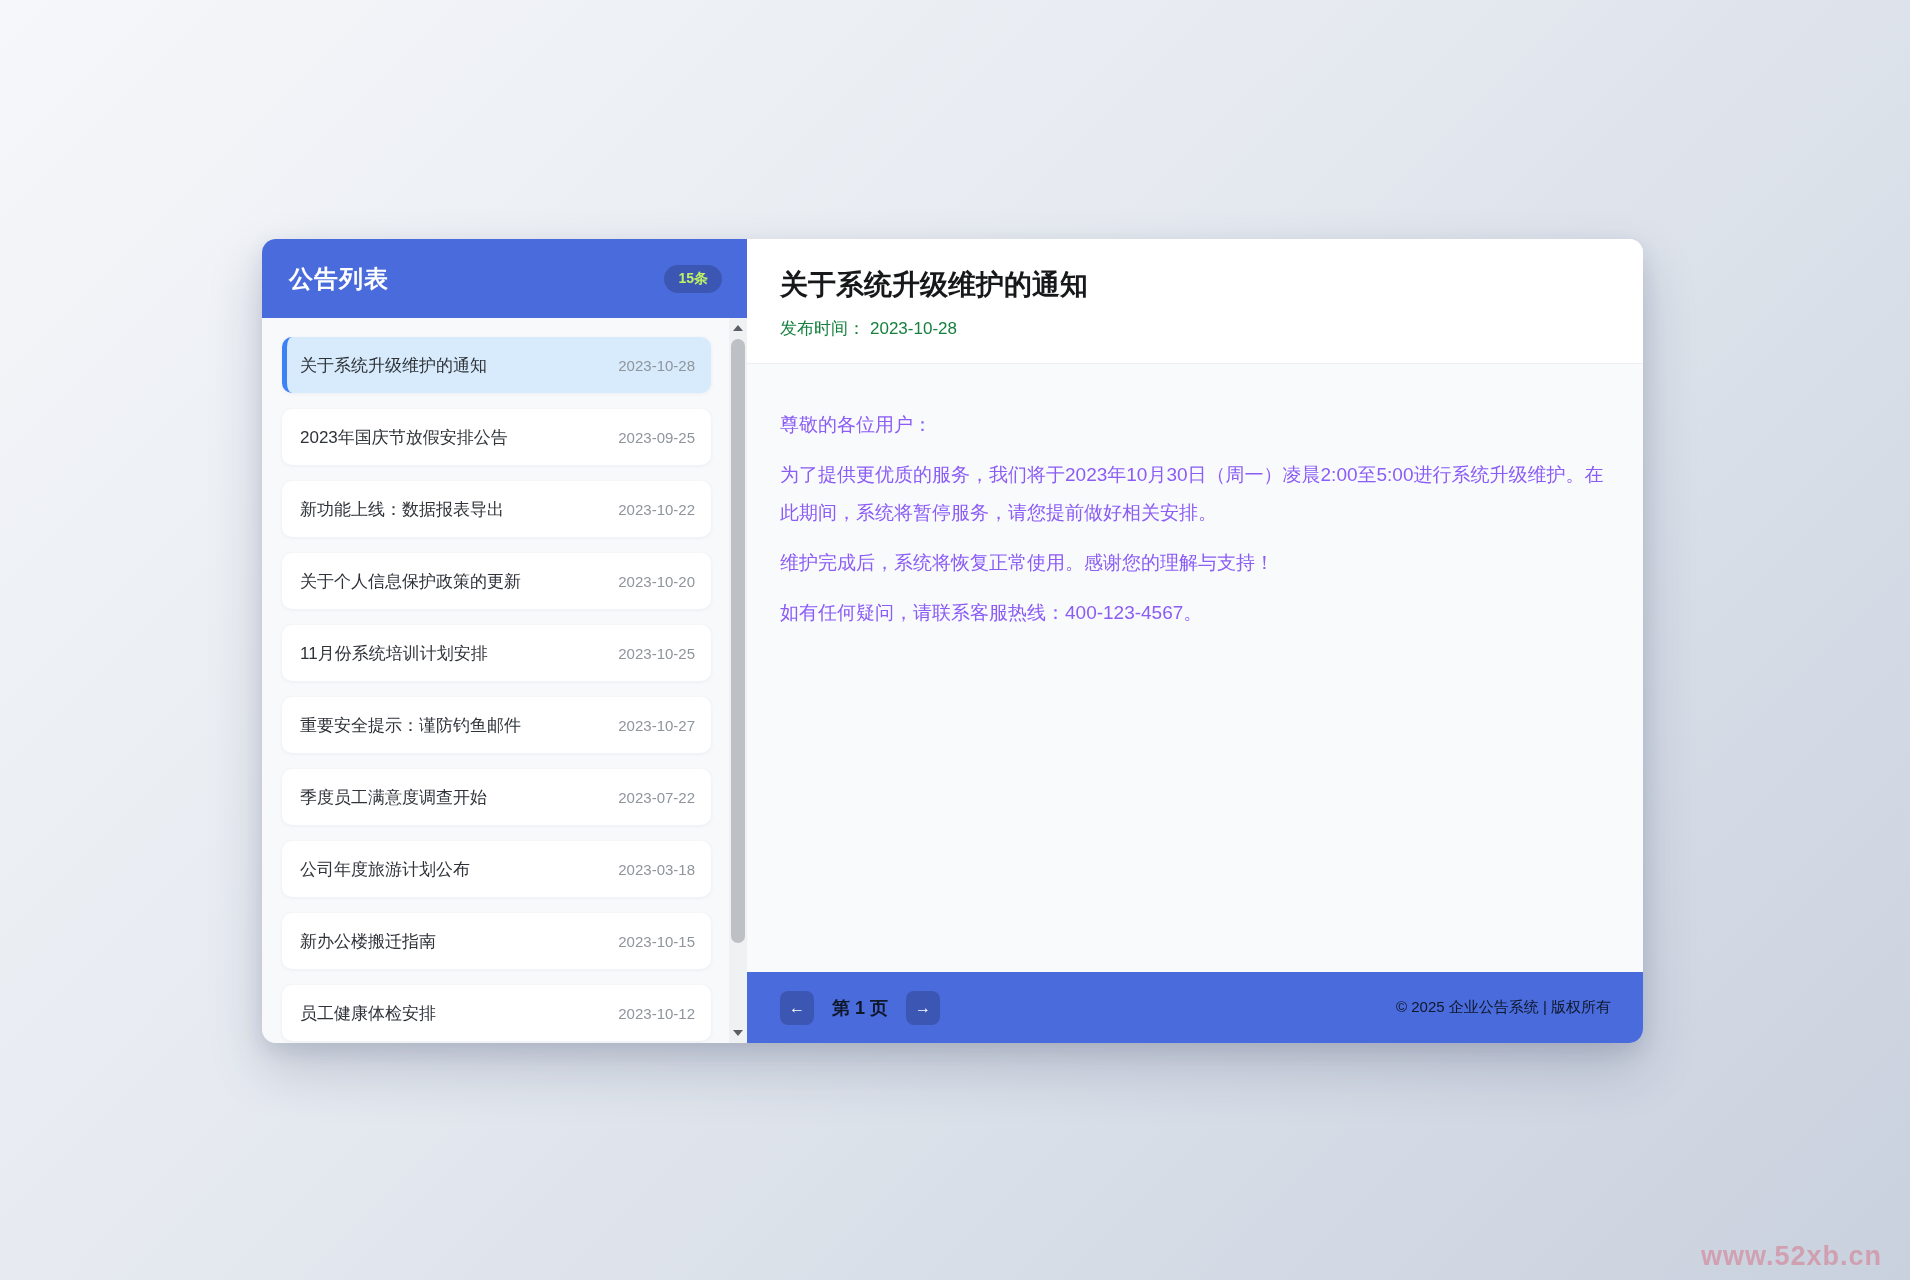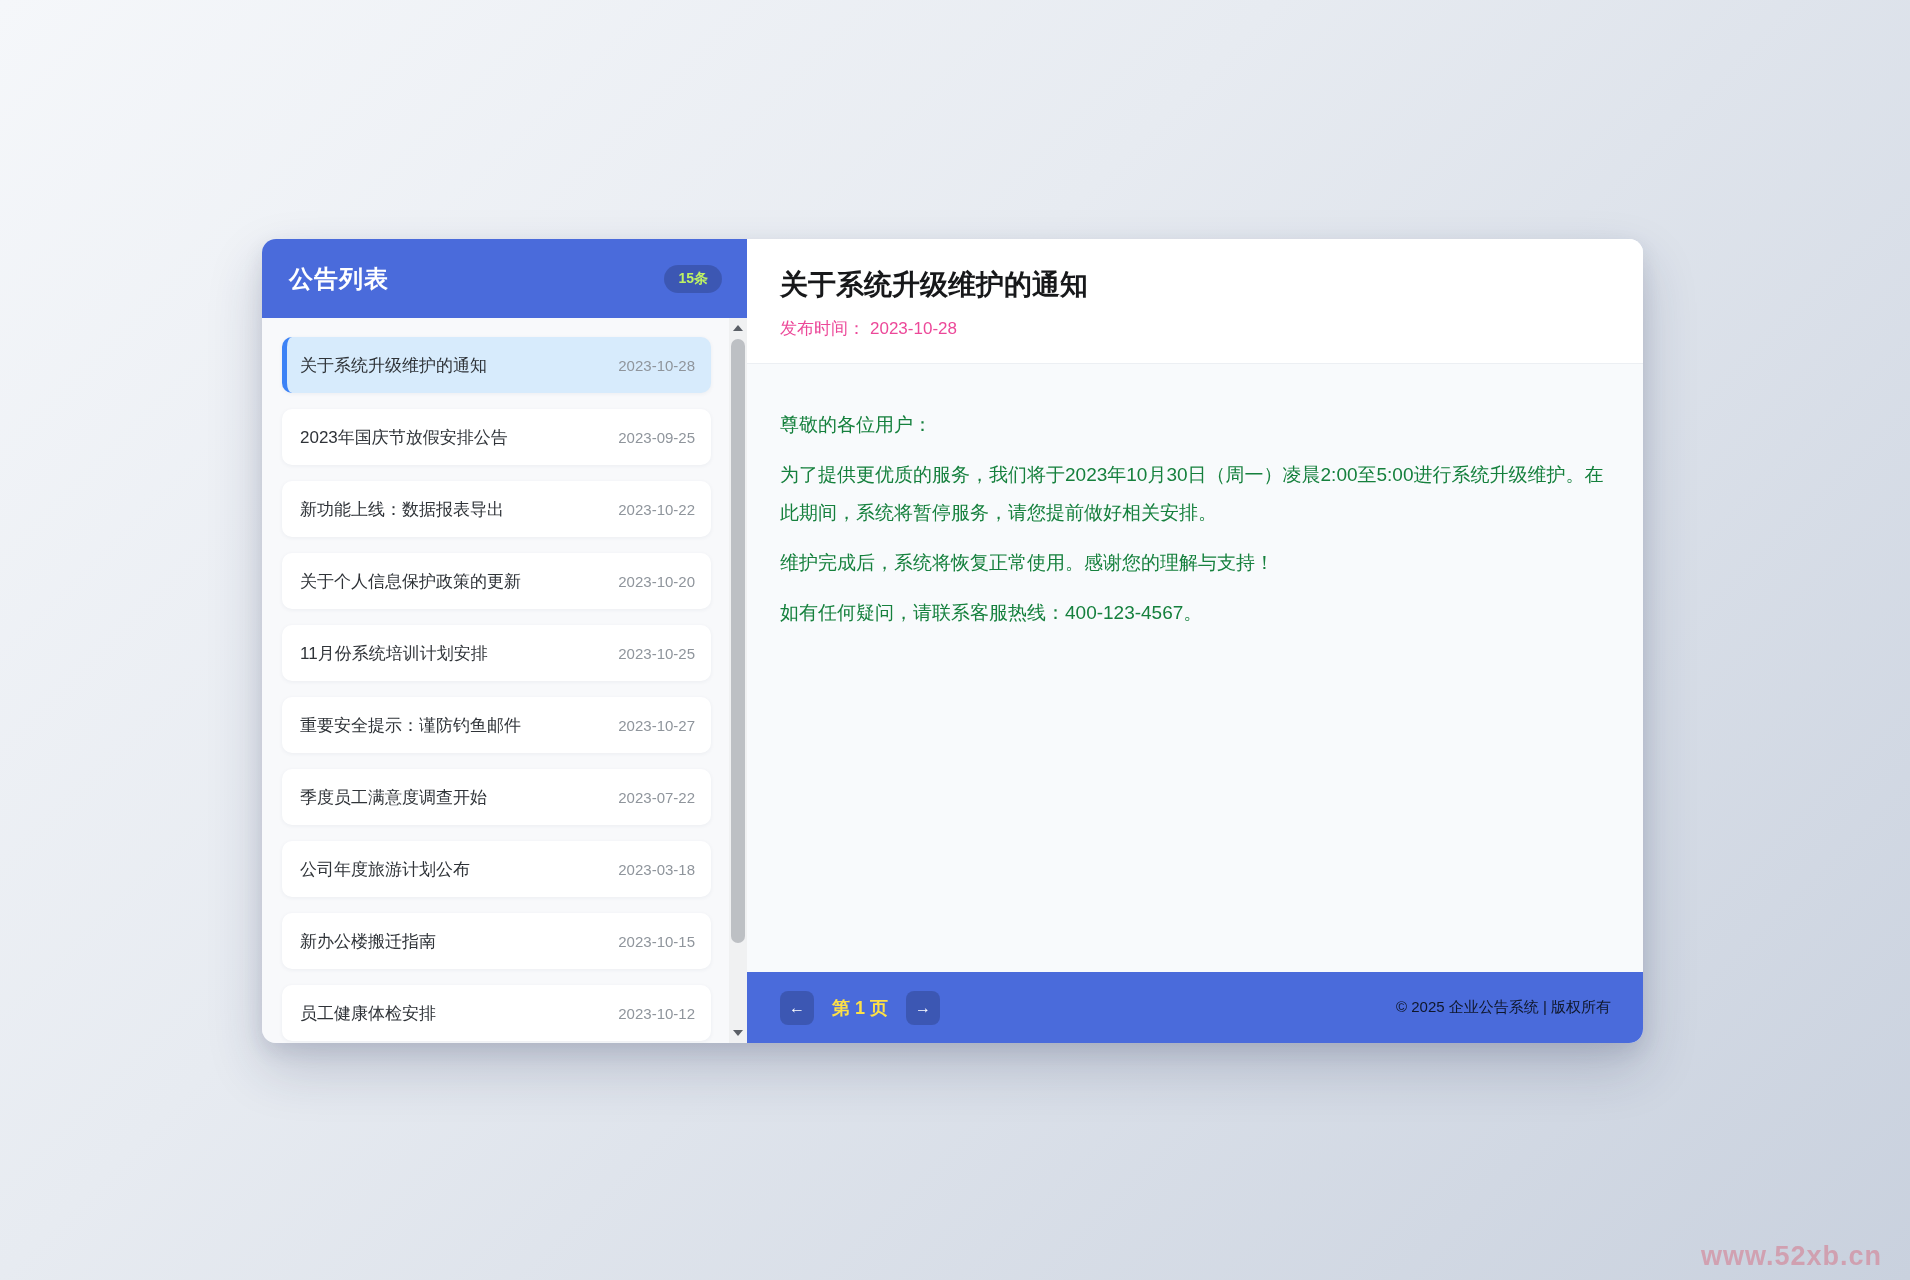--- a/index.html
+++ b/index.html
@@ -85,42 +85,42 @@
     border-radius: 0 14px 14px 0;
     overflow: hidden;
   }
   .main-header {
     flex: none;
     background: #ffffff;
     padding: 27px 33px 23px 33px;
     border-bottom: 1px solid #eceff3;
   }
   .detail-title { margin: 0; font-size: 28px; font-weight: bold; color: #17181a; }
-  .detail-meta { margin-top: 13px; font-size: 17px; color: #ec4899; }
+  .detail-meta { margin-top: 13px; font-size: 17px; color: #15803d; }
   .detail-meta .meta-value { margin-left: 5px; }
 
   .content { flex: 1; padding: 42px 33px 0 33px; overflow: hidden; }
-  .para { margin: 0 0 12px 0; font-size: 19px; line-height: 2; color: #15803d; }
+  .para { margin: 0 0 12px 0; font-size: 19px; line-height: 2; color: #8b5cf6; }
 
   .main-footer {
     flex: none; height: 71px;
     background: #4a6bdb;
     display: flex; align-items: center; justify-content: space-between;
     padding: 0 32px 0 33px;
   }
   .pagination { display: flex; align-items: center; gap: 18px; }
   .page-btn {
     width: 34px; height: 34px;
     border: none; border-radius: 8px;
     background: rgba(0,0,0,0.18);
     color: #ffffff; font-size: 16px; line-height: 1;
     display: flex; align-items: center; justify-content: center;
     cursor: pointer; font-family: inherit;
   }
-  .page-label { color: #fde047; font-size: 18px; font-weight: bold; }
+  .page-label { color: #0f172a; font-size: 18px; font-weight: bold; }
   .copyright { color: #0f172a; font-size: 15px; }
 
   .watermark {
     position: absolute; right: 28px; bottom: 8px;
     font-size: 27px; font-weight: bold; letter-spacing: 1px;
     color: rgba(213, 110, 130, 0.5);
   }
 </style>
 </head>
 <body>

